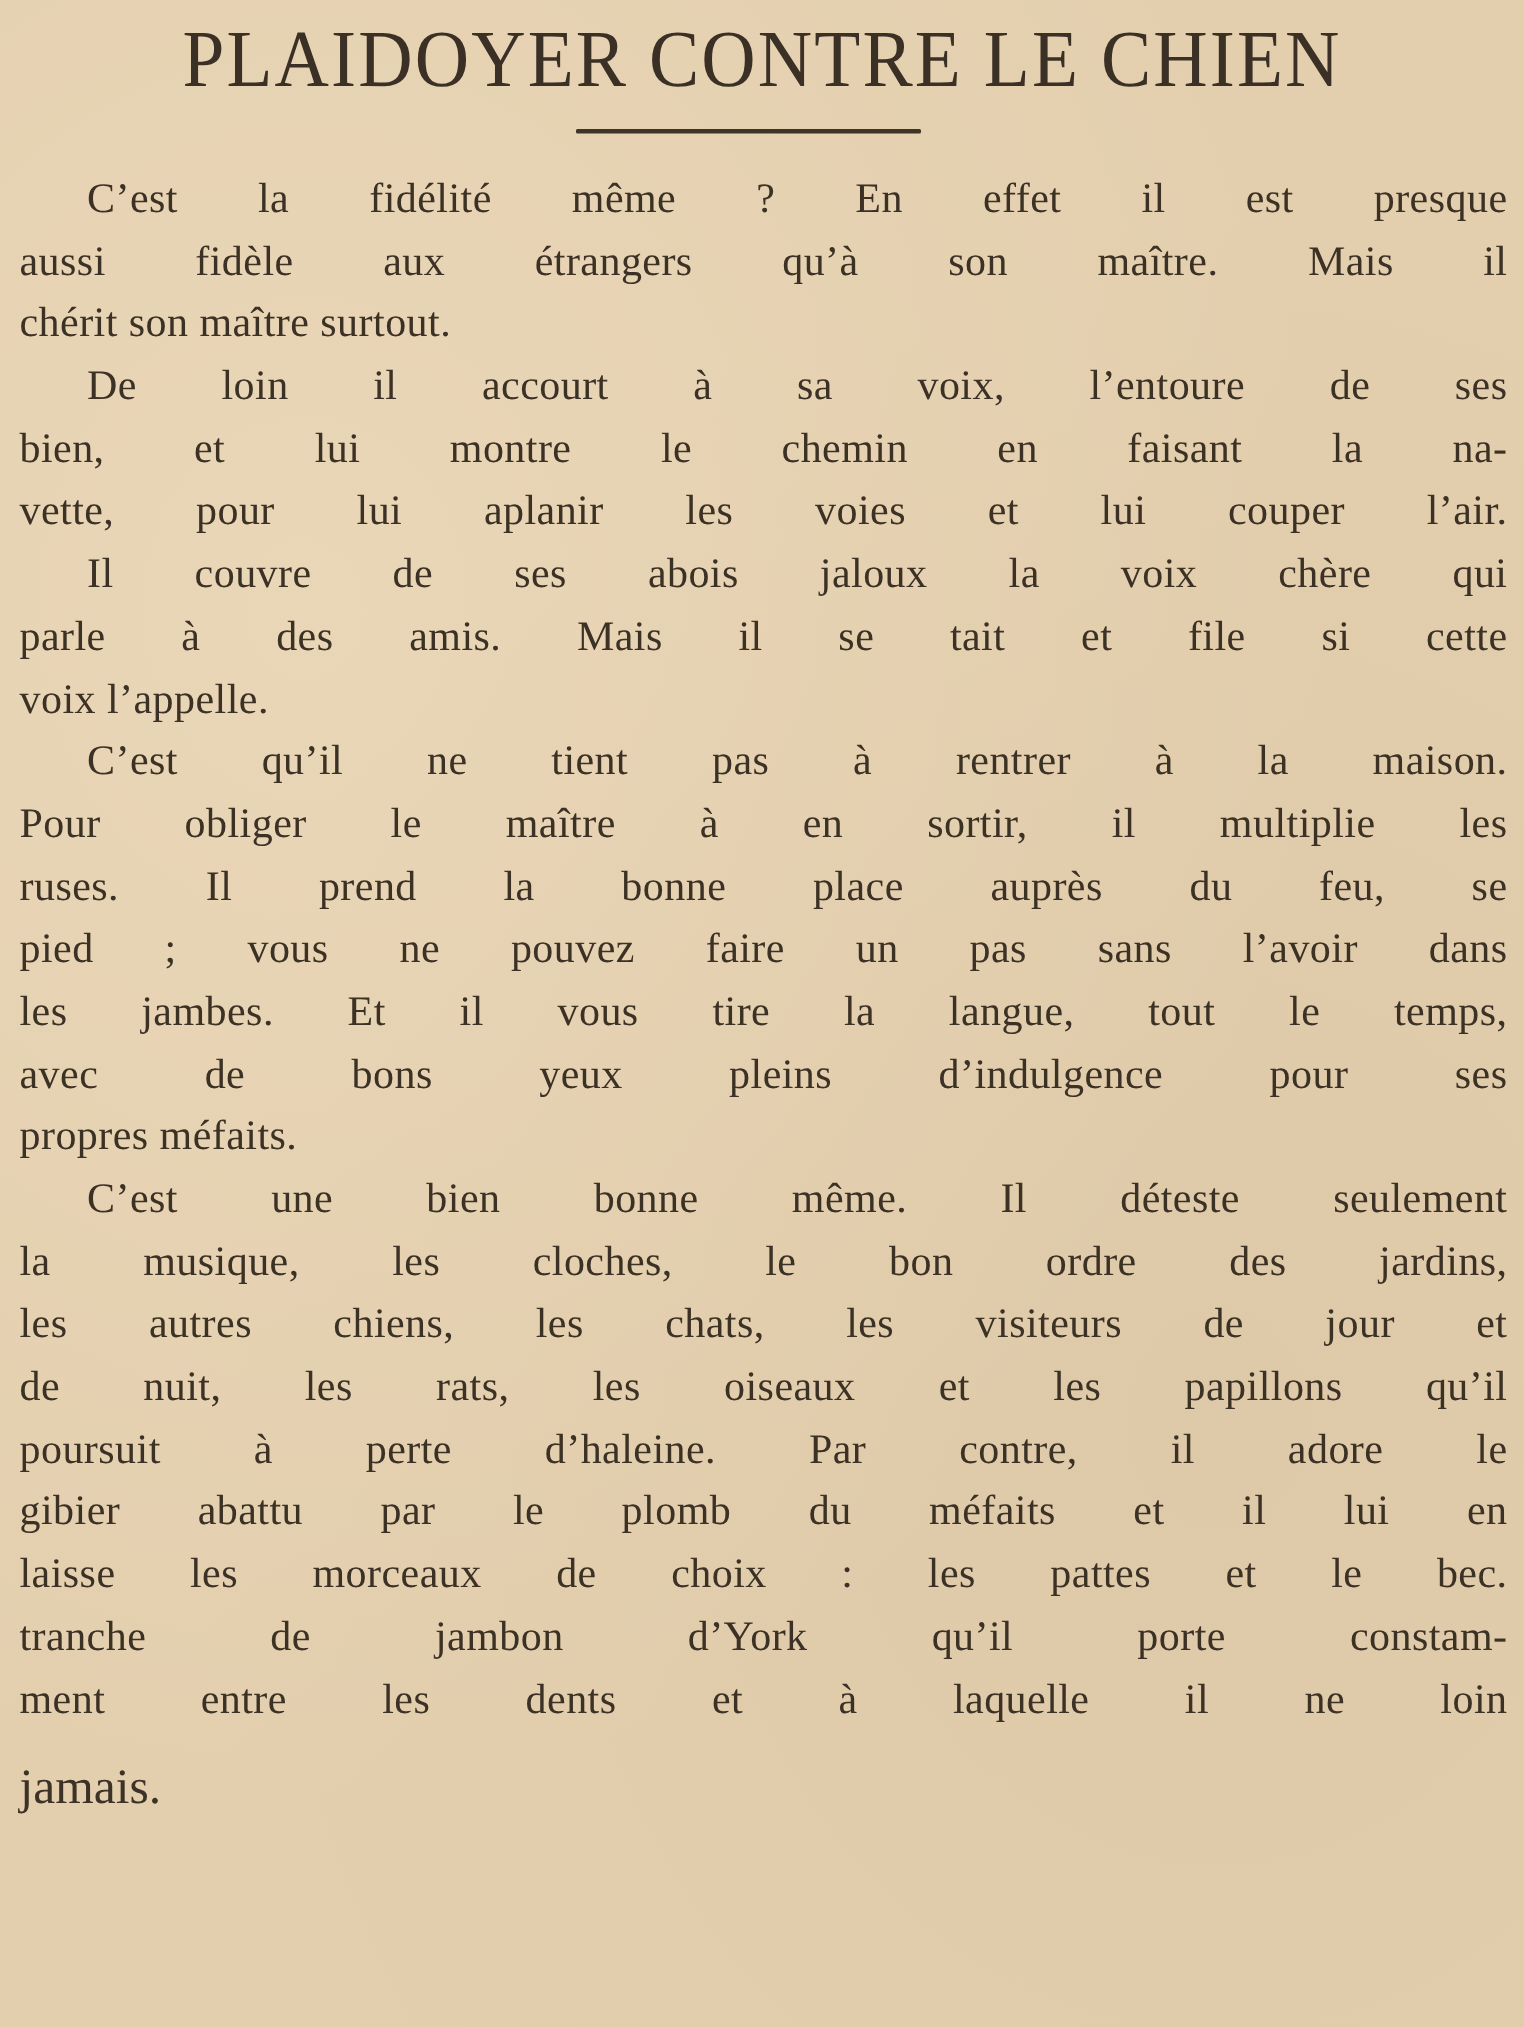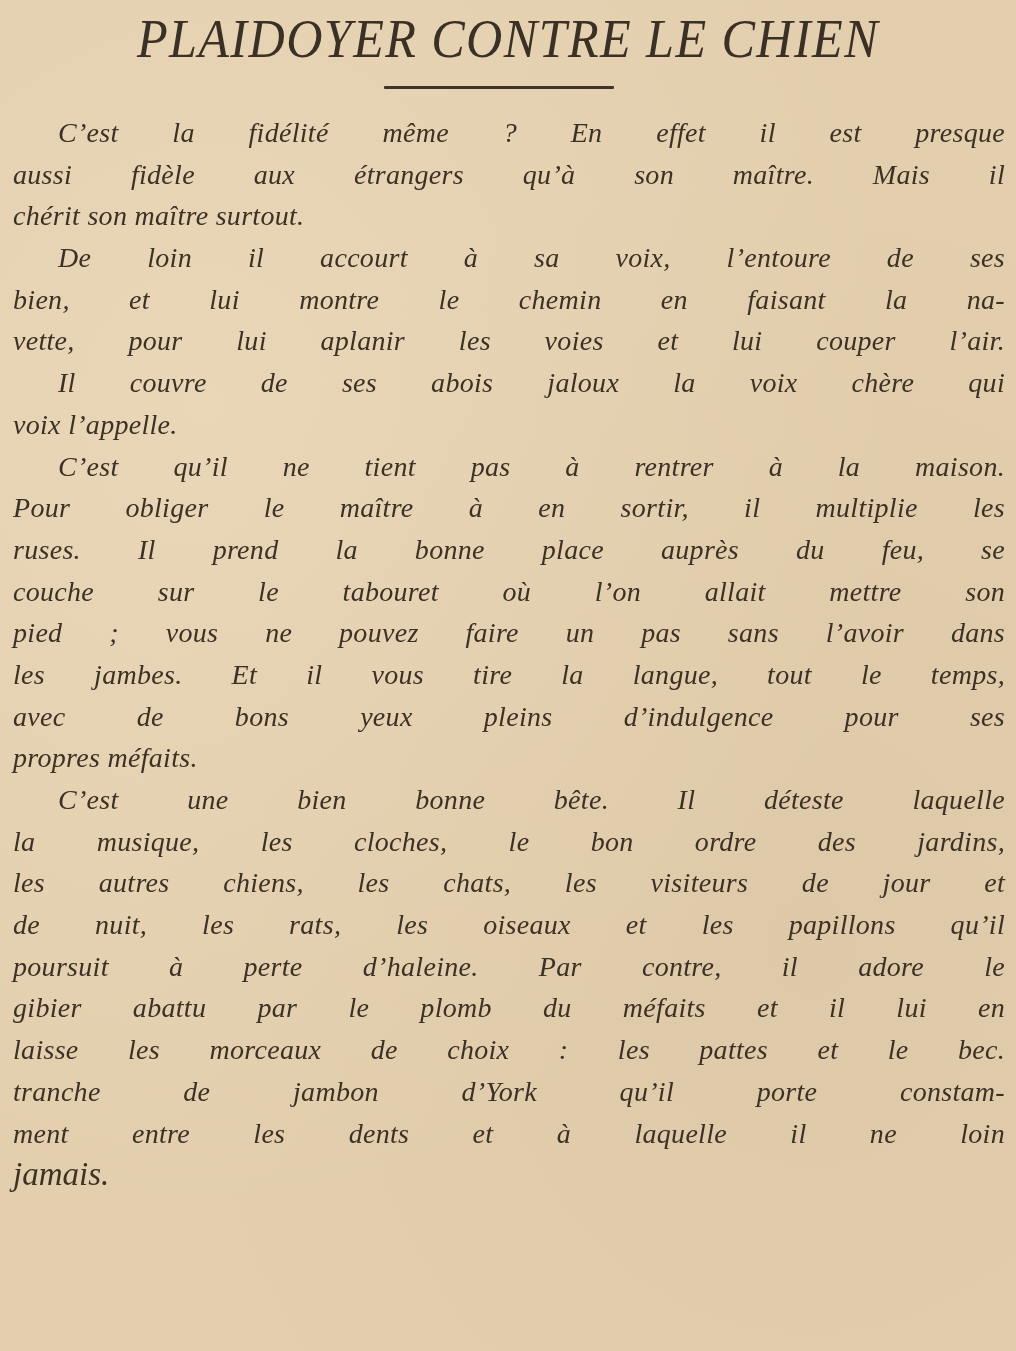--- a/index.html
+++ b/index.html
@@ -17,21 +17,20 @@
       color: #3d3226;
       font-family: "DejaVu Serif", "Liberation Serif", serif;
       position: relative;
     }
     .page {
       position: absolute;
       left: 0;
       top: 0;
       width: 924px;
       height: 1351px;
-      font-style: italic;
     }
     .title {
       position: absolute;
       left: 0;
       top: 4px;
       width: 1016px;
       text-align: center;
       font-family: "Liberation Serif", "DejaVu Serif", serif;
       font-size: 54px;
       letter-spacing: 1.5px;
@@ -68,20 +67,21 @@
       letter-spacing: 0.3px;
     }
     .line.indent { padding-left: 45px; }
     .line.last { text-align-last: left; }
     .sig-line {
       height: 41.7px;
       line-height: 41.7px;
       font-size: 33px;
       position: relative;
       font-family: "Liberation Serif", "DejaVu Serif", serif;
+      margin-top: 18px;
     }
     .sig-line .end {
       position: absolute;
       left: 0;
       top: 0;
     }
     .signature {
       position: absolute;
       left: 612px;
       top: 0;
@@ -97,30 +97,30 @@
   <div class="rule"></div>
 
   <div class="body-text">
     <div class="line indent">C’est la fidélité même ? En effet il est presque</div>
     <div class="line">aussi fidèle aux étrangers qu’à son maître. Mais il</div>
     <div class="line last">chérit son maître surtout.</div>
     <div class="line indent">De loin il accourt à sa voix, l’entoure de ses</div>
     <div class="line">bien, et lui montre le chemin en faisant la na-</div>
     <div class="line">vette, pour lui aplanir les voies et lui couper l’air.</div>
     <div class="line indent">Il couvre de ses abois jaloux la voix chère qui</div>
+    <div class="line">parle à des amis. Mais il se tait et file si cette</div>
     <div class="line last">voix l’appelle.</div>
     <div class="line indent">C’est qu’il ne tient pas à rentrer à la maison.</div>
     <div class="line">Pour obliger le maître à en sortir, il multiplie les</div>
     <div class="line">ruses. Il prend la bonne place auprès du feu, se</div>
-    <div class="line">couche sur le tabouret où l’on allait mettre son</div>
     <div class="line">pied ; vous ne pouvez faire un pas sans l’avoir dans</div>
     <div class="line">les jambes. Et il vous tire la langue, tout le temps,</div>
     <div class="line">avec de bons yeux pleins d’indulgence pour ses</div>
     <div class="line last">propres méfaits.</div>
-    <div class="line indent">C’est une bien bonne bête. Il déteste laquelle</div>
+    <div class="line indent">C’est une bien bonne même. Il déteste seulement</div>
     <div class="line">la musique, les cloches, le bon ordre des jardins,</div>
     <div class="line">les autres chiens, les chats, les visiteurs de jour et</div>
     <div class="line">de nuit, les rats, les oiseaux et les papillons qu’il</div>
     <div class="line">poursuit à perte d’haleine. Par contre, il adore le</div>
     <div class="line">gibier abattu par le plomb du méfaits et il lui en</div>
     <div class="line">laisse les morceaux de choix : les pattes et le bec.</div>
     <div class="line">tranche de jambon d’York qu’il porte constam-</div>
     <div class="line">ment entre les dents et à laquelle il ne loin</div>
     <div class="sig-line">
       <span class="end">jamais.</span>

